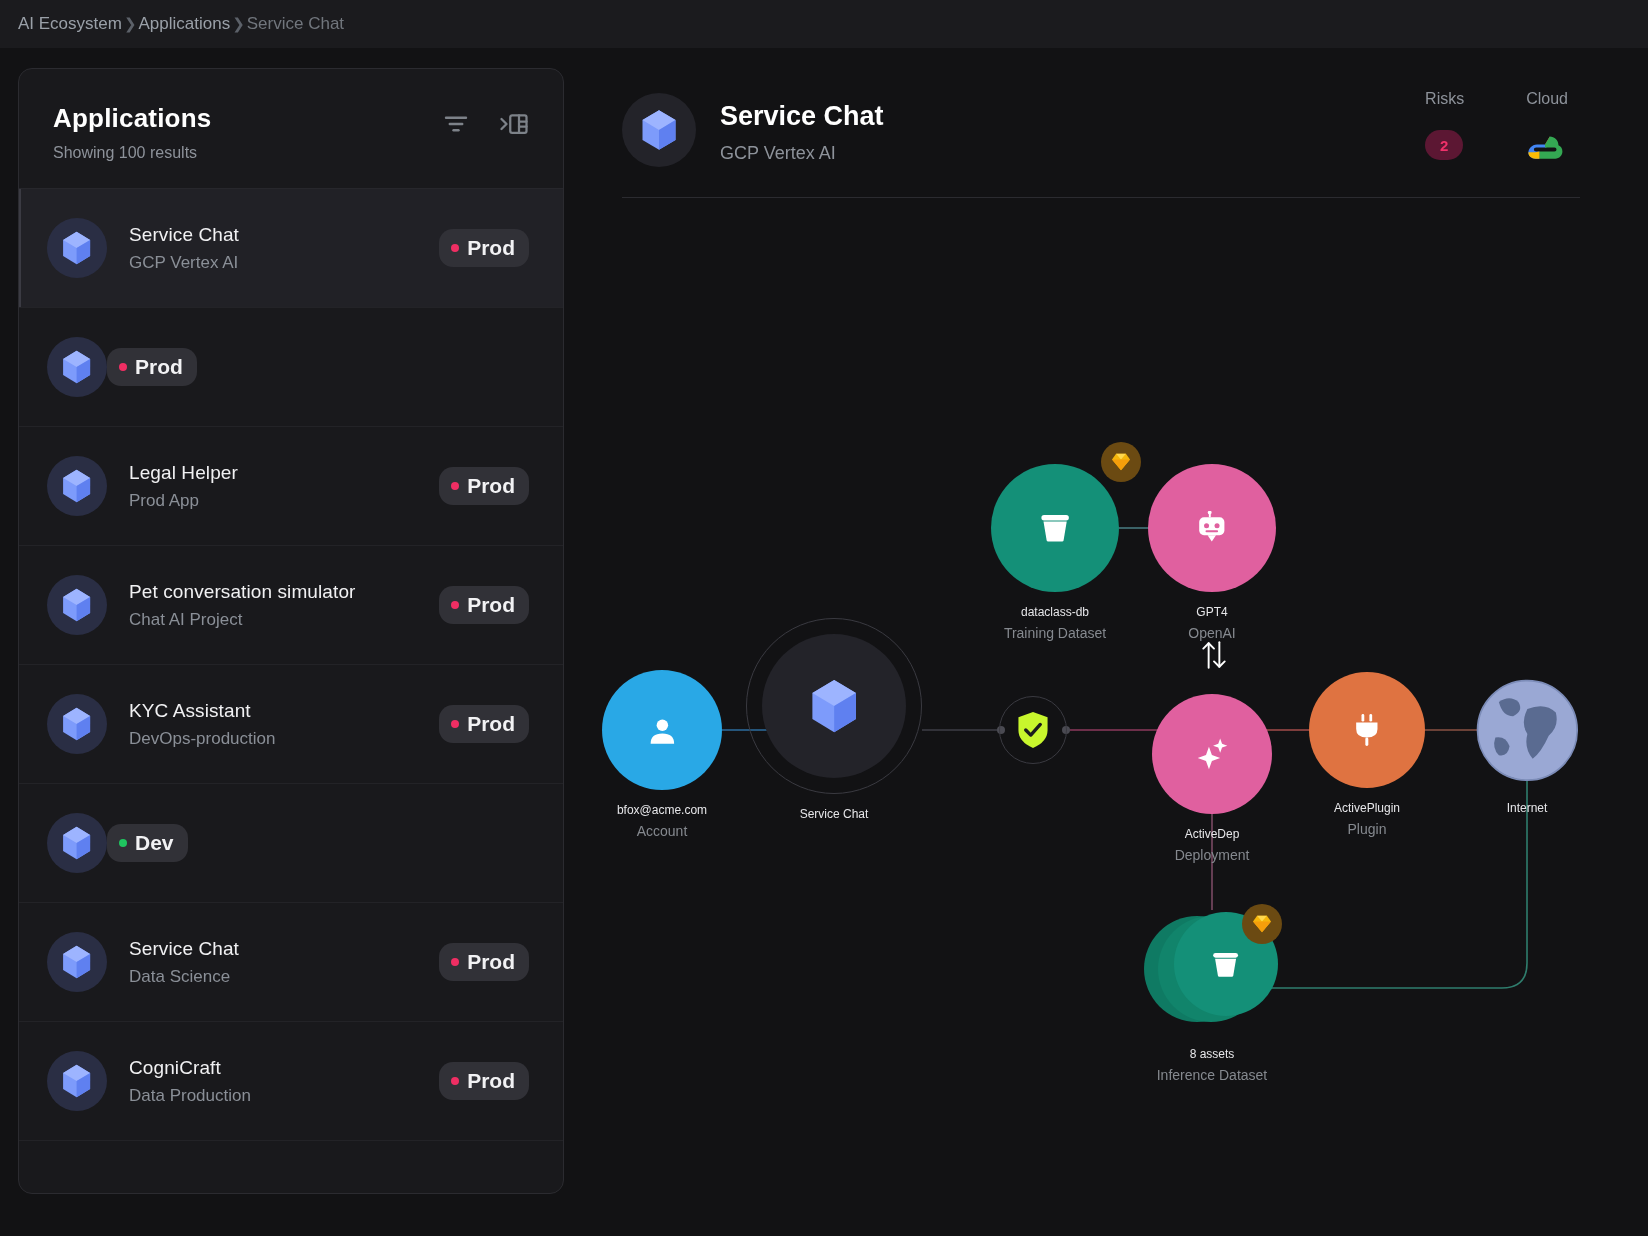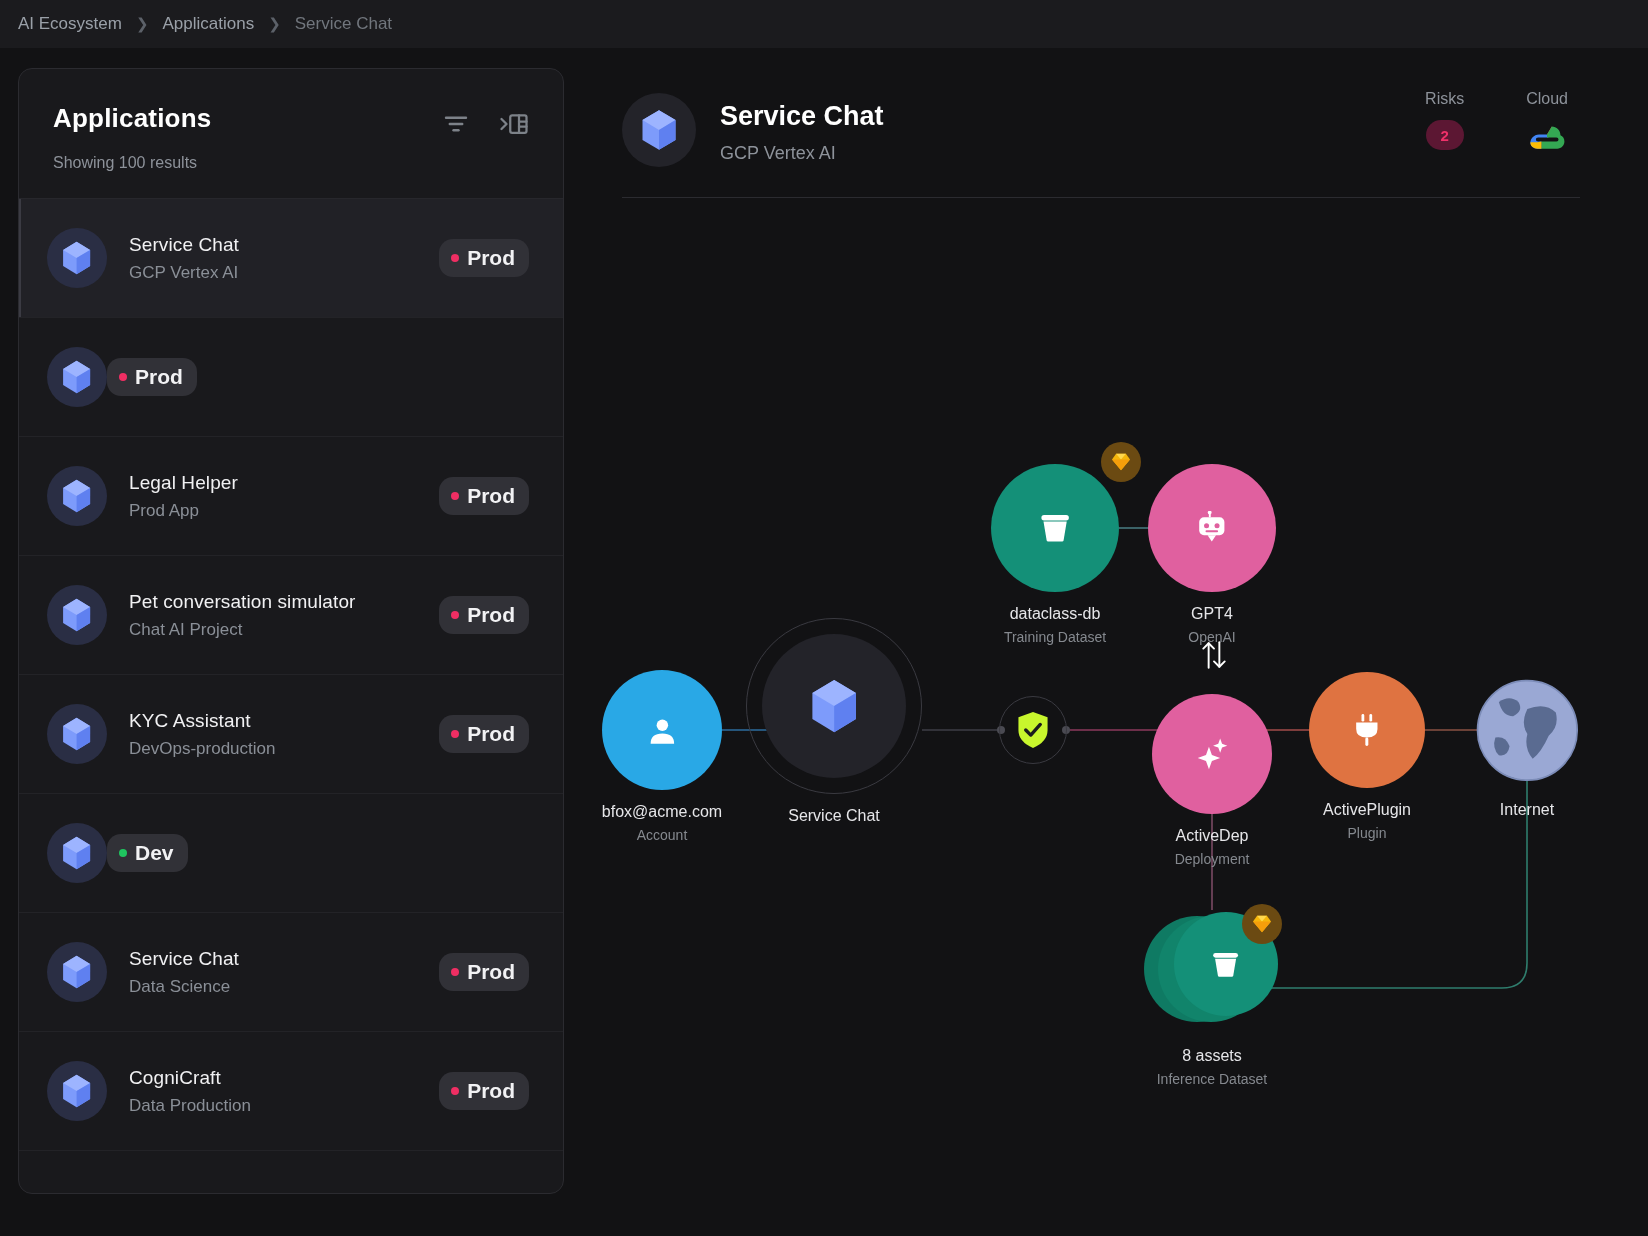--- a/index.html
+++ b/index.html
@@ -10,21 +10,21 @@
     overflow: hidden;
     color: #e8e8ea;
   }
   .app { position: relative; width: 1648px; height: 1236px; }
 
   
   .breadcrumb {
     height: 48px;
     display: flex; align-items: center;
     padding-left: 18px;
-    gap: 14px;
+    gap: 2px;
     background: #1b1b1e;
     font-size: 17px;
   }
   .crumb { color: #9aa0a8; cursor: pointer; white-space: nowrap; }
   .crumb.last { color: #71767d; cursor: default; }
   .crumb-sep { color: #5c6169; font-size: 15px; }
 
   
   .body-row {
     position: absolute; top: 48px; left: 0;
@@ -42,21 +42,21 @@
     border-radius: 14px;
     display: flex; flex-direction: column;
     overflow: hidden;
   }
   .panel-head {
     padding: 34px 34px 26px 34px;
     display: flex; align-items: flex-start; justify-content: space-between;
     border-bottom: 1px solid #27272c;
   }
   .panel-title { font-size: 26px; font-weight: bold; color: #ffffff; letter-spacing: .2px; }
-  .panel-sub { font-size: 16px; color: #8d929a; margin-top: 20px; }
+  .panel-sub { font-size: 16px; color: #8d929a; margin-top: 10px; }
   .panel-actions { display: flex; align-items: center; gap: 28px; padding-top: 6px; }
   .icon-btn { cursor: pointer; line-height: 0; opacity: .78; }
 
   .app-list { flex: 1; overflow: hidden; }
   .app-row {
     height: 119px;
     display: flex; align-items: center;
     padding: 0 34px 0 28px;
     border-bottom: 1px solid #232327;
     cursor: pointer;
@@ -93,42 +93,42 @@
     width: 74px; height: 74px; border-radius: 50%;
     background: #232329;
     display: flex; align-items: center; justify-content: center;
     flex: 0 0 auto;
   }
   .detail-titles { margin-left: 24px; padding-top: 8px; }
   .detail-title { font-size: 27px; font-weight: bold; color: #ffffff; }
   .detail-sub { font-size: 18px; color: #8d929a; margin-top: 11px; }
 
   .stats { position: absolute; right: 62px; top: 22px; display: flex; gap: 62px; }
-  .stat { display: flex; flex-direction: column; align-items: center; gap: 12px; }
+  .stat { display: flex; flex-direction: column; align-items: flex-start; gap: 22px; }
   .stat-label { font-size: 16px; color: #8d929a; }
   .risk-pill {
     width: 38px; height: 30px; border-radius: 16px;
     background: #5c1733;
     color: #f0316a; font-size: 15px; font-weight: bold;
     display: flex; align-items: center; justify-content: center;
   }
   .cloud-logo { line-height: 0; }
 
   .divider { margin: 30px 42px 0 0; height: 1px; background: #2b2b30; }
 
   
   .graph { position: relative; width: 1000px; height: 960px; margin-top: 0; }
   .graph svg.edges { position: absolute; inset: 0; }
   .node { position: absolute; display: flex; flex-direction: column; align-items: center; cursor: pointer; }
   .node-circle {
     border-radius: 50%;
     display: flex; align-items: center; justify-content: center;
     position: relative;
   }
-  .node-label { font-size: 16px; color: #e6e6e9; margin-top: 13px; white-space: nowrap; }
+  .node-label { font-size: 12px; color: #e6e6e9; margin-top: 13px; white-space: nowrap; }
   .node-sublabel { font-size: 14px; color: #85898f; margin-top: 6px; white-space: nowrap; }
   .gem-badge {
     position: absolute; width: 40px; height: 40px; border-radius: 50%;
     background: #6b4a12;
     display: flex; align-items: center; justify-content: center;
     right: -22px; top: -22px;
     font-size: 20px;
   }
   .ring {
     position: absolute; border-radius: 50%;

